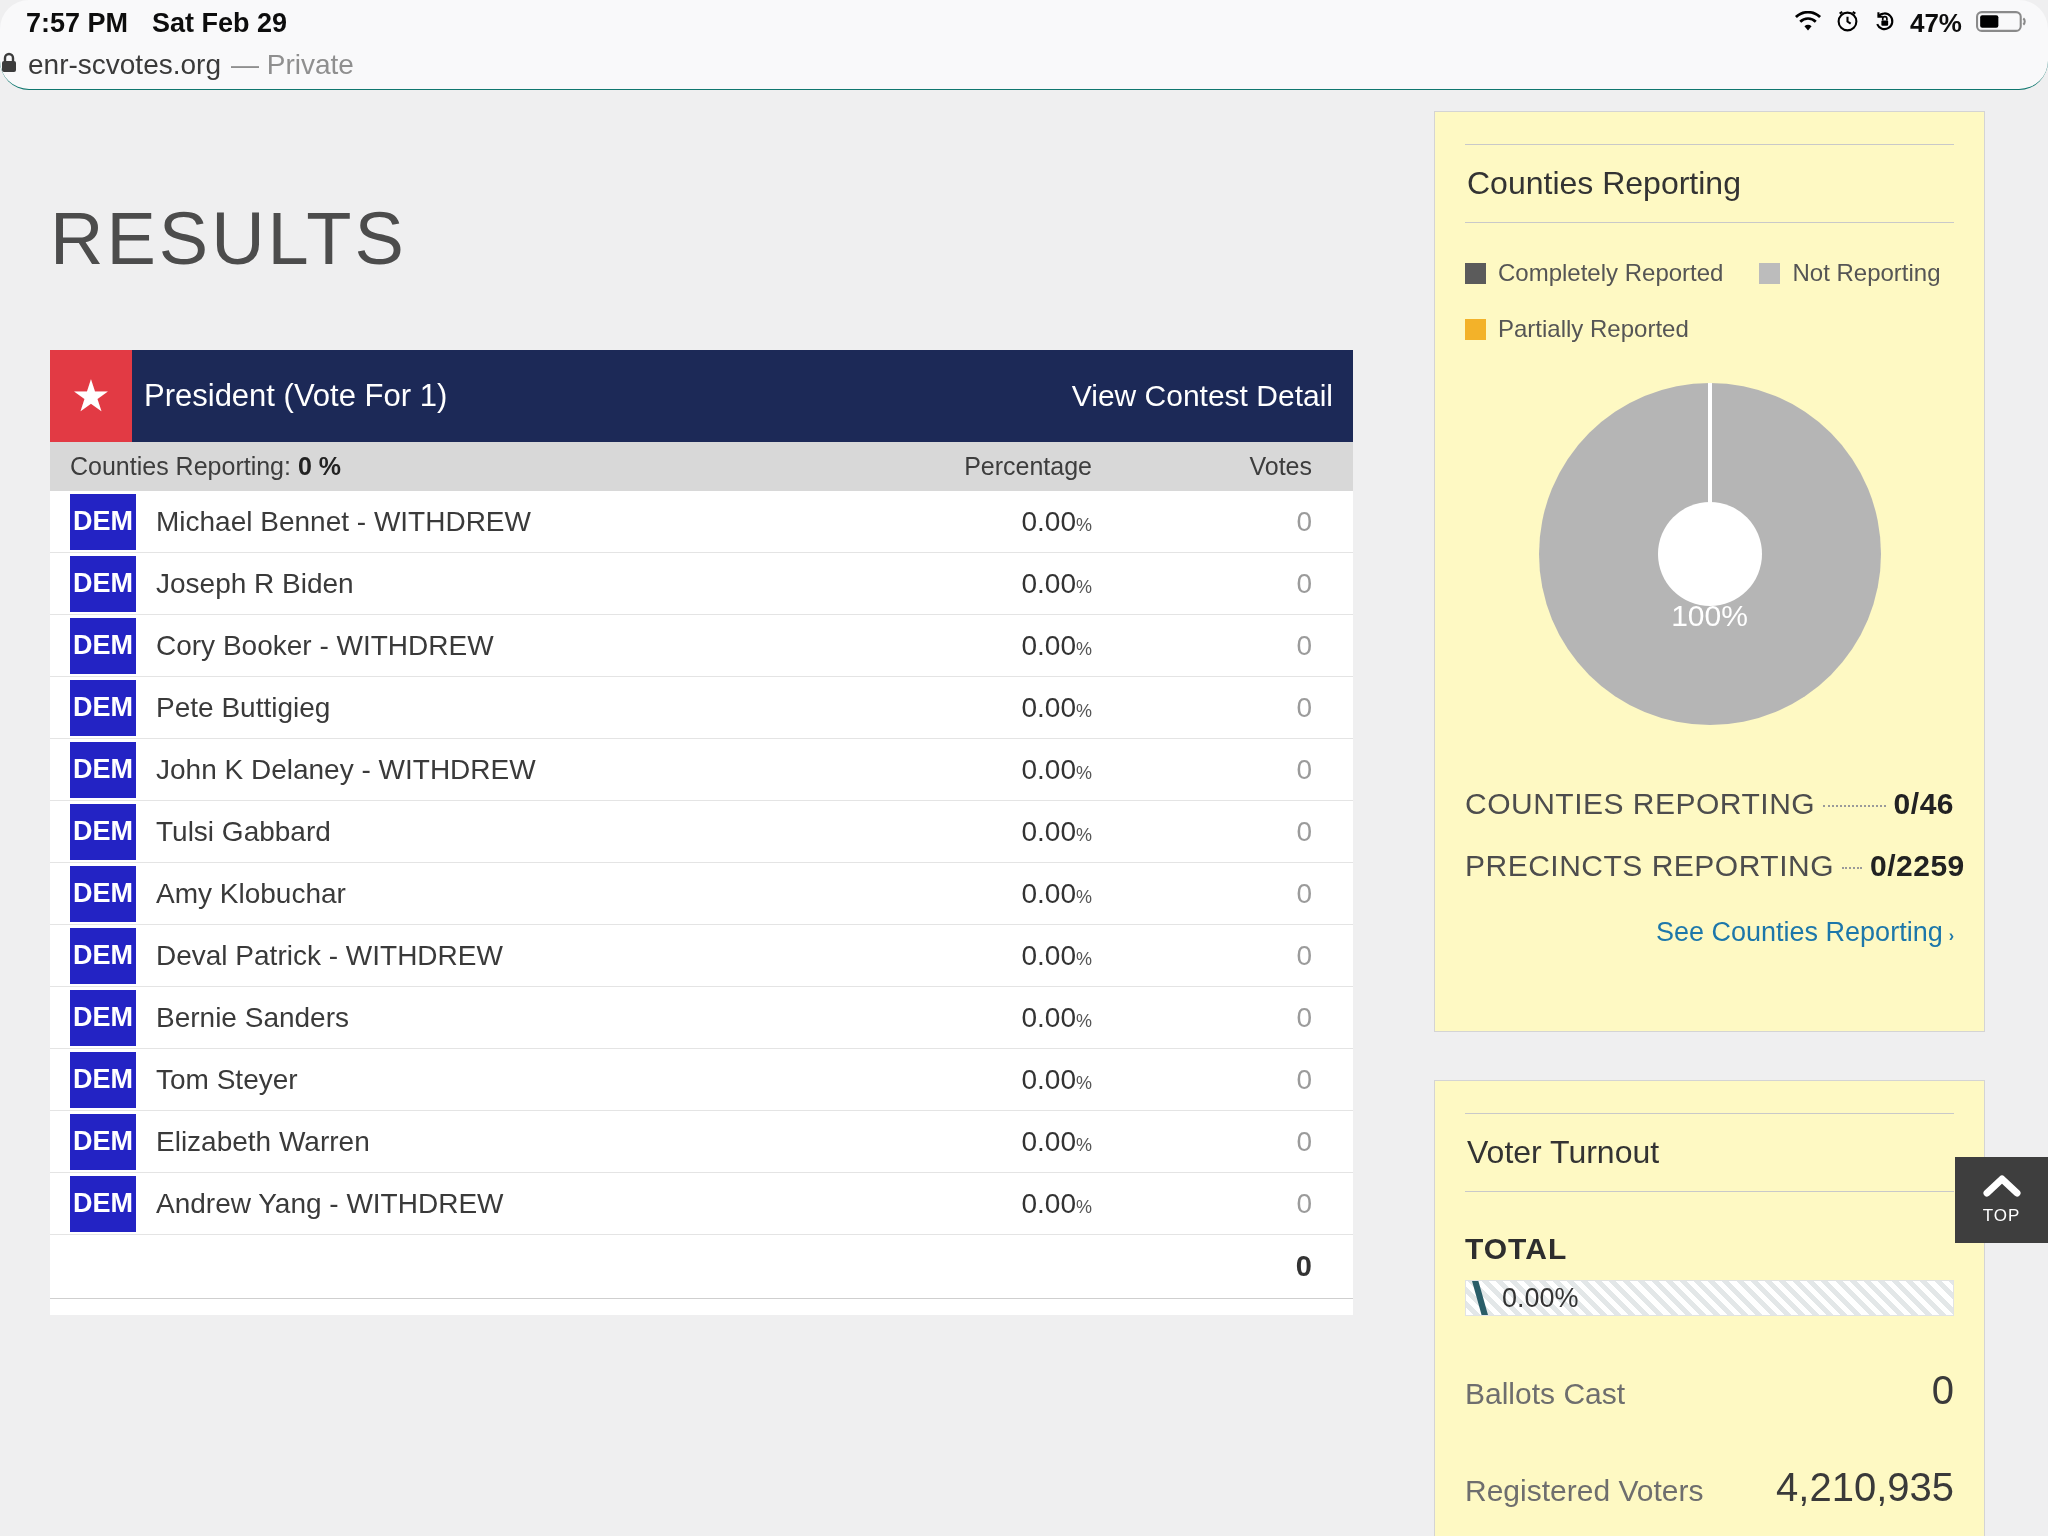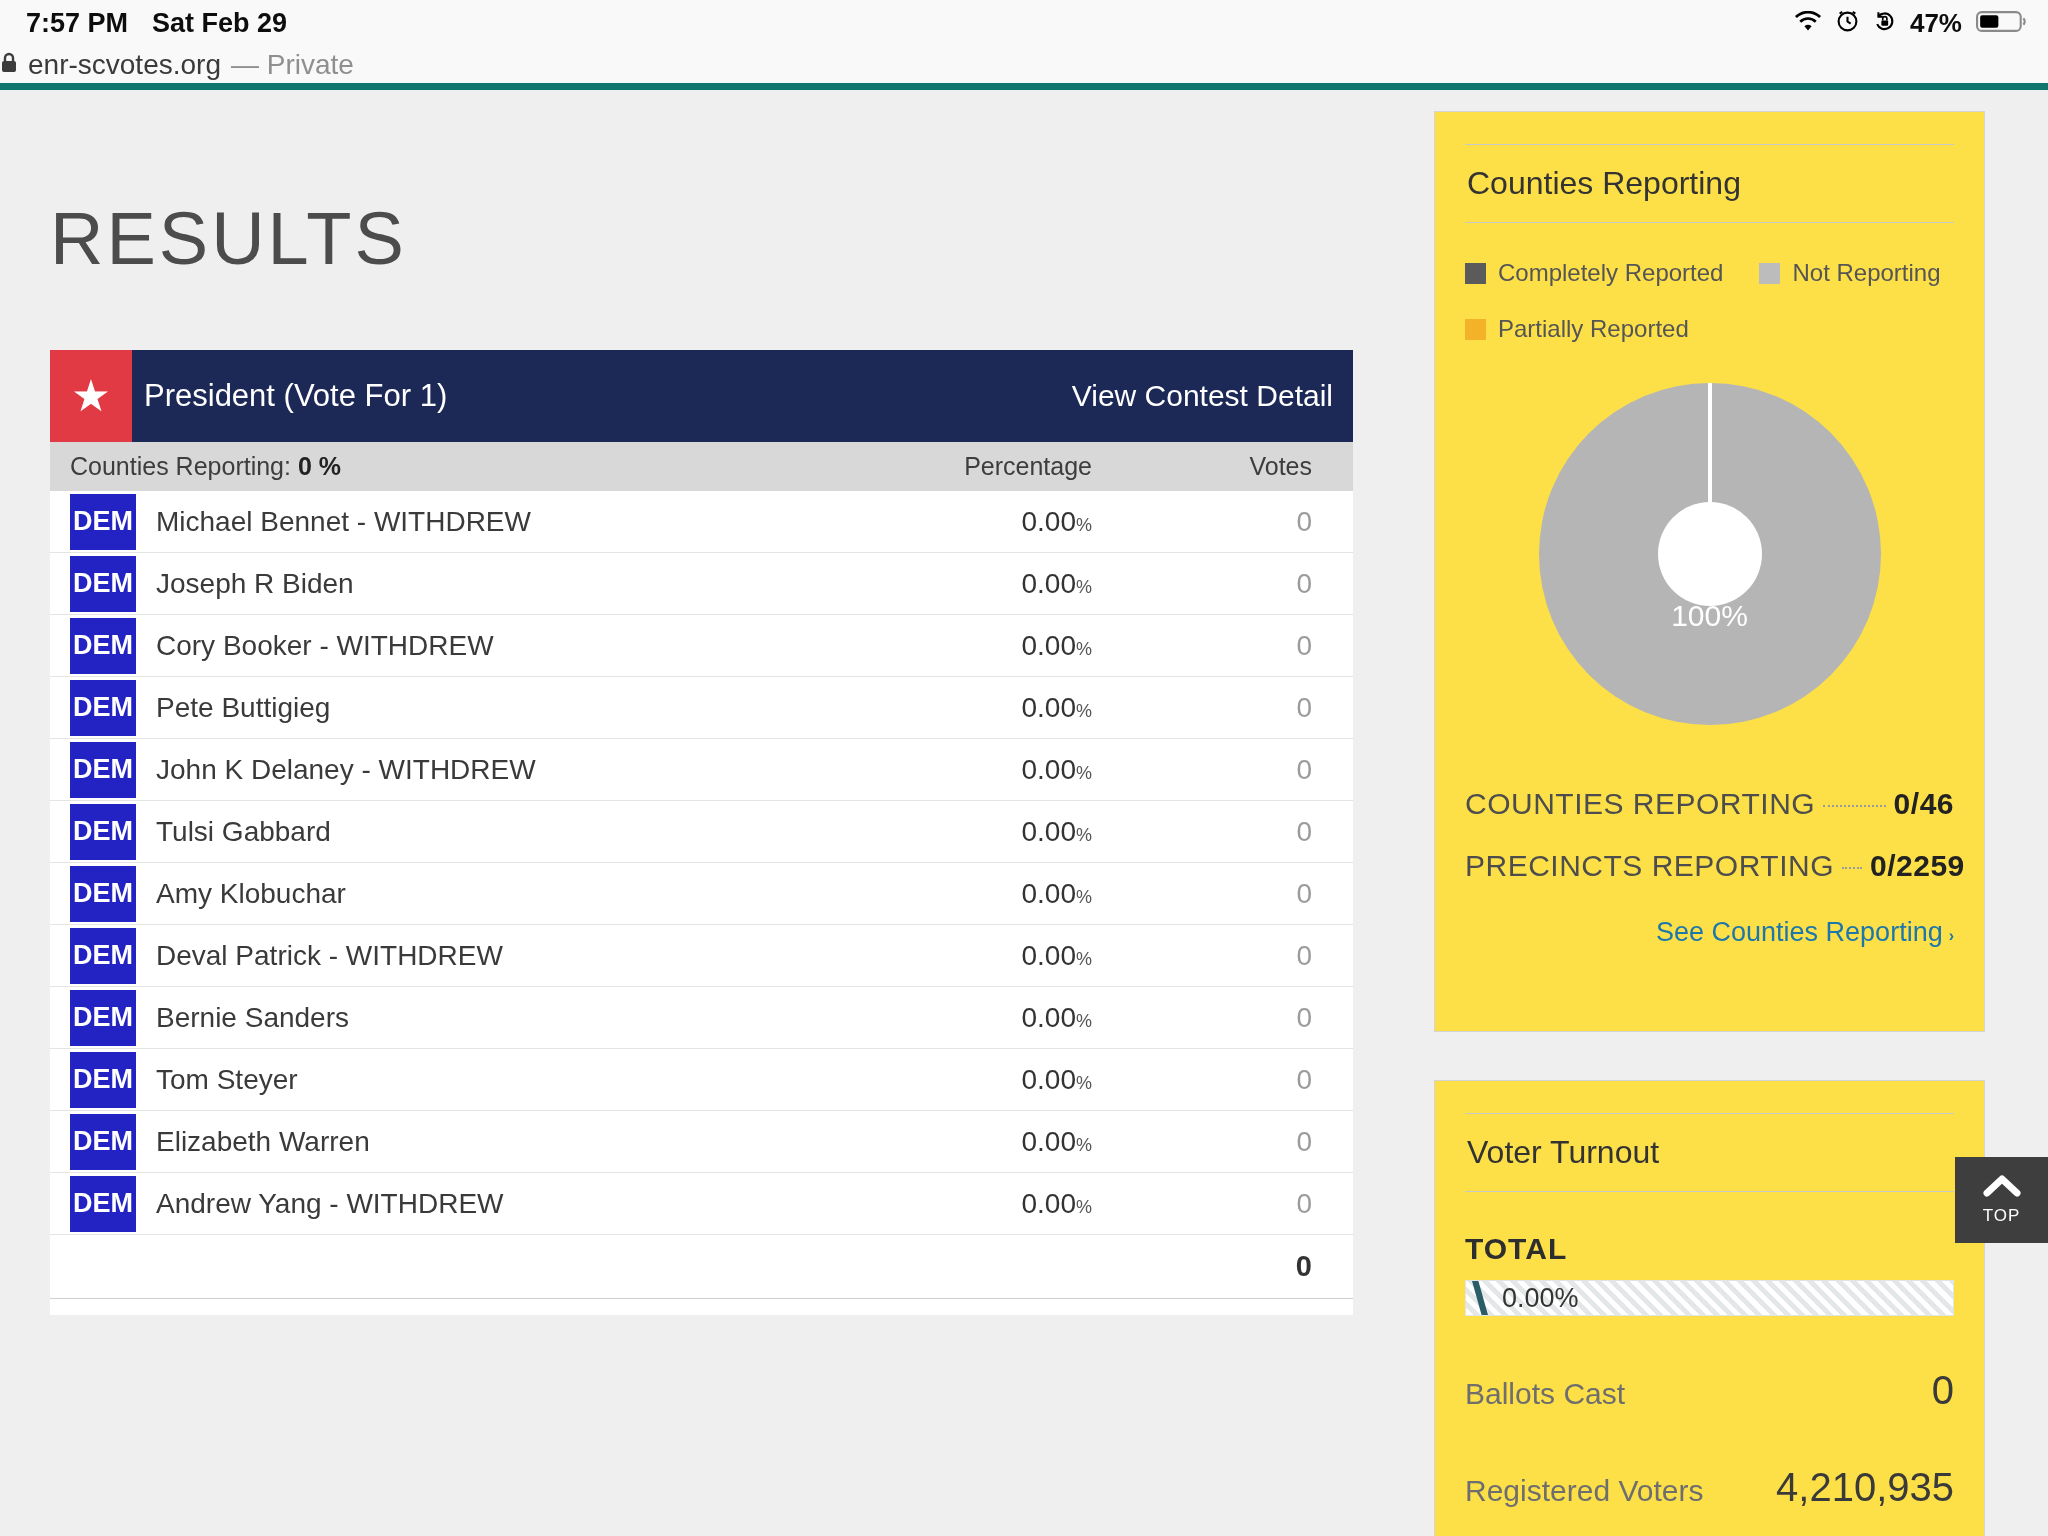--- a/index.html
+++ b/index.html
@@ -1,20 +1,20 @@
 <!DOCTYPE html>
 <html><head>
 <meta charset="utf-8">
 <style>
   * { margin:0; padding:0; box-sizing:border-box; }
   body { background:#efeff0; font-family:"Liberation Sans", sans-serif; }
   .screen { position:relative; width:2048px; height:1536px; background:#efeff0; overflow:hidden; }
 
   
-  .chrome { position:absolute; top:0; left:0; width:2048px; height:90px; background:#f9f9fa; border-bottom:7px solid #0f766e; }
+  .chrome { position:absolute; top:0; left:0; width:2048px; height:90px; background:#f9f9fa; border-bottom:1px solid #0f766e;border-radius:29px; }
   .status-bar { position:absolute; top:0; left:0; right:0; height:40px; display:flex; justify-content:space-between; align-items:center; padding:6px 20px 0 26px; }
   .status-left { display:flex; gap:24px; font-size:27px; font-weight:bold; color:#0d0d0d; }
   .status-right { display:flex; align-items:center; gap:14px; }
   .battery-pct { font-size:26px; font-weight:bold; color:#0d0d0d; }
   .toolbar { position:absolute; top:40px; left:0; right:0; height:50px; display:flex; align-items:center; gap:10px; }
   .url-host { font-size:28px; color:#3a3a3a; }
   .url-private { font-size:28px; color:#8f8f8f; }
 
   
   .page-title { position:absolute; left:50px; top:196px; font-size:74px; font-weight:300; letter-spacing:3px; color:#4c4c4c; }
@@ -38,21 +38,21 @@
   .cpct { width:250px; text-align:right; font-size:28px; color:#333; white-space:nowrap; }
   .psym { font-size:18px; color:#555; }
   .cvotes { width:261px; padding-right:41px; text-align:right; font-size:28px; color:#9b9b9b; }
 
   .total-row { display:flex; align-items:center; height:64px; background:#fff; padding-left:20px; border-bottom:1px solid #cfcfcf; }
   .total-row .spacer { flex:1; }
   .total-val { width:261px; padding-right:41px; text-align:right; font-size:29px; font-weight:bold; color:#333; }
   .card-tail { height:16px; background:#fff; }
 
   
-  .side-card { position:absolute; left:1434px; width:551px; background:#fde047; border:1px solid #d4d4d4; padding:0 30px; overflow:hidden; }
+  .side-card { position:absolute; left:1434px; width:551px; background:#fef9c3; border:1px solid #d4d4d4; padding:0 30px; overflow:hidden; }
   .counties-card { top:111px; height:921px; }
   .turnout-card { top:1080px; height:600px; }
   .card-head { margin-top:32px; border-top:1px solid #c9c9c9; border-bottom:1px solid #c9c9c9; padding:20px 2px; }
   .card-title { font-size:32px; color:#333; }
 
   .legend { margin-top:36px; display:flex; flex-wrap:wrap; row-gap:28px; column-gap:36px; }
   .legend-item { display:flex; align-items:center; gap:12px; font-size:24px; color:#555; }
   .legend-swatch { width:21px; height:21px; flex:0 0 21px; }
 
   .donut { width:342px; height:342px; border-radius:50%; background:#b5b5b5; position:relative; margin:40px auto 0; }

